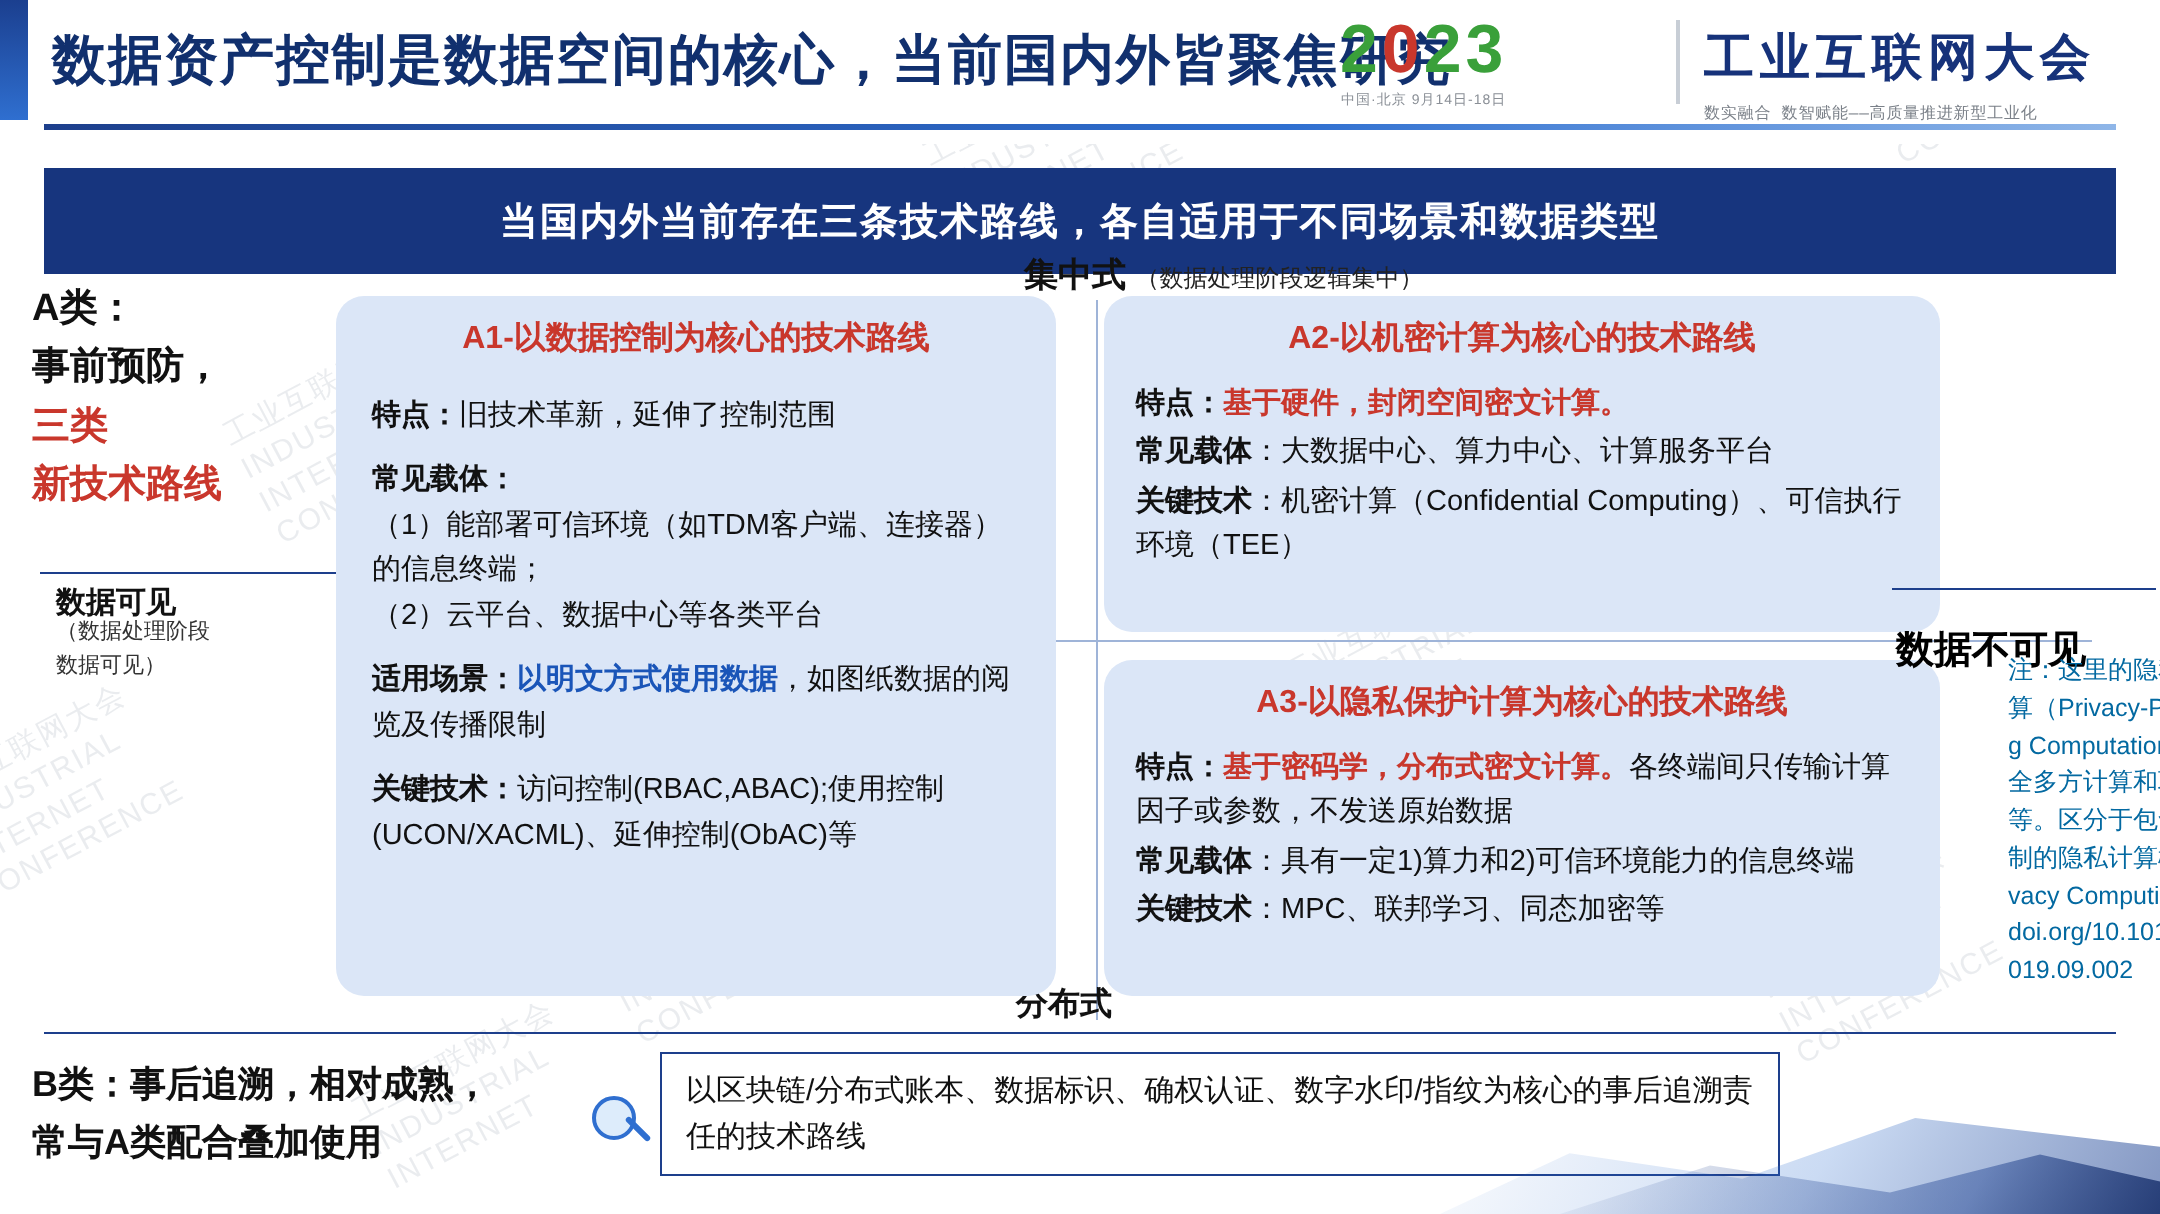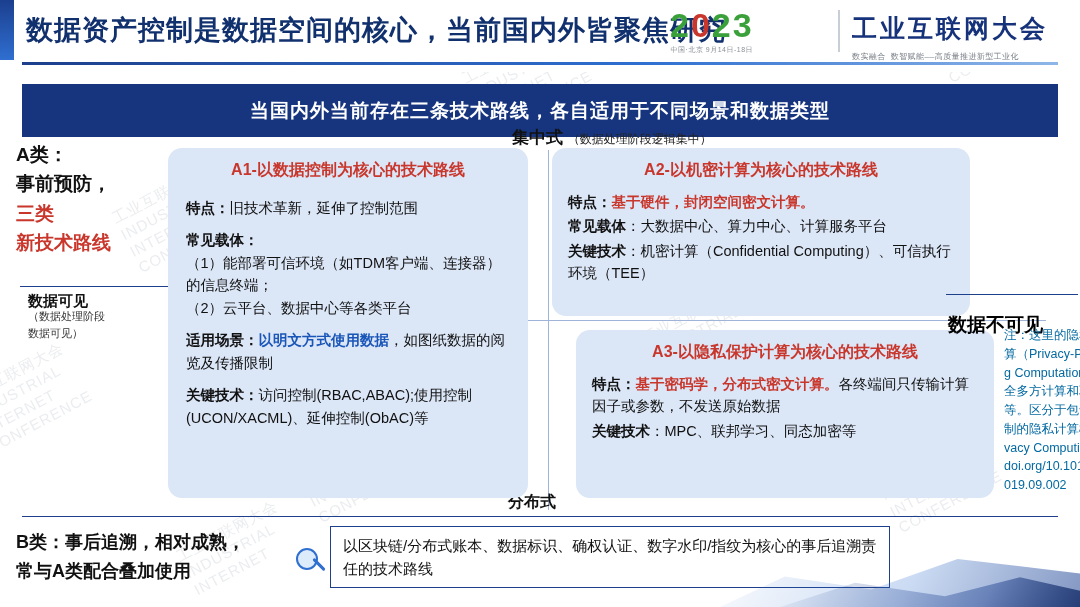--- a/index.html
+++ b/index.html
@@ -119,21 +119,21 @@
   }
 
   
   .card {
     position:absolute;
     background:#dbe6f7;
     border-radius:14px;
   }
   .card.a1 { left:168px; top:148px; width:360px; height:350px; }
   .card.a2 { left:552px; top:148px; width:418px; height:168px; }
-  .card.a3 { left:576px; top:330px; width:418px; height:168px; }
+  .card.a3 { left:552px; top:330px; width:418px; height:168px; }
 
   .card-title {
     font-size:16px; font-weight:bold; color:#c9372c;
     text-align:center; padding:12px 10px 6px;
     line-height:1.3;
   }
   .card-body {
     font-size:14.5px; color:#111; line-height:1.55;
     padding:0 16px;
   }
@@ -307,20 +307,23 @@
   </div>
 </div>
 
 <div class="card a3">
   <div class="card-title">A3-以隐私保护计算为核心的技术路线</div>
   <div class="card-body">
     <p style="margin-top:4px;">
       <span class="k">特点：</span><span class="red">基于密码学，分布式密文计算。</span><span>各终端间只传输计算因子或参数，不发送原始数据</span>
     </p>
     <p style="margin-top:2px;">
+      <span class="k">常见载体</span><span>：具有一定1)算力和2)可信环境能力的信息终端</span>
+    </p>
+    <p style="margin-top:2px;">
       <span class="k">关键技术</span><span>：MPC、联邦学习、同态加密等</span>
     </p>
   </div>
 </div>
 
 <div class="right-sep"></div>
 <div class="right-invisible">数据不可见</div>
 <div class="right-note">注：这里的隐私保护计算（Privacy-Preserving Computation）指仅全多方计算和联邦学习等。区分于包含延伸控制的隐私计算概念（Privacy Computing）引：doi.org/10.1016/j.eng.2019.09.002</div>
 
 <div class="bottom-rule"></div>

